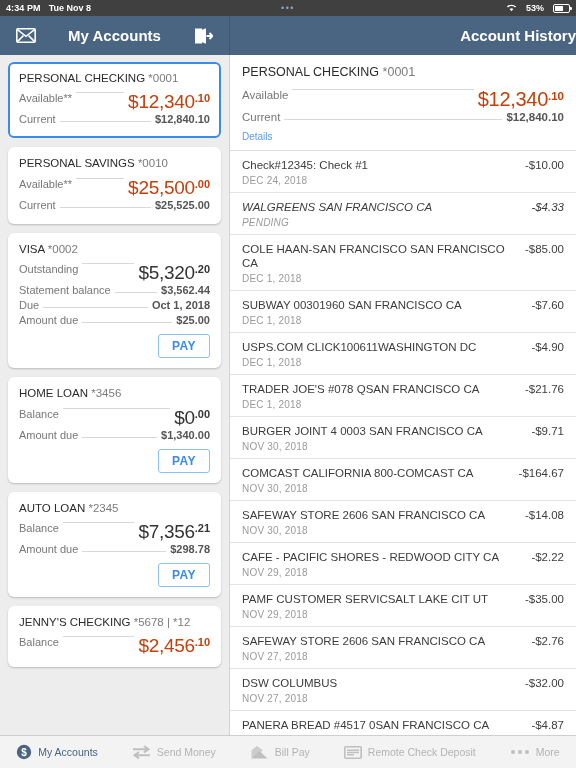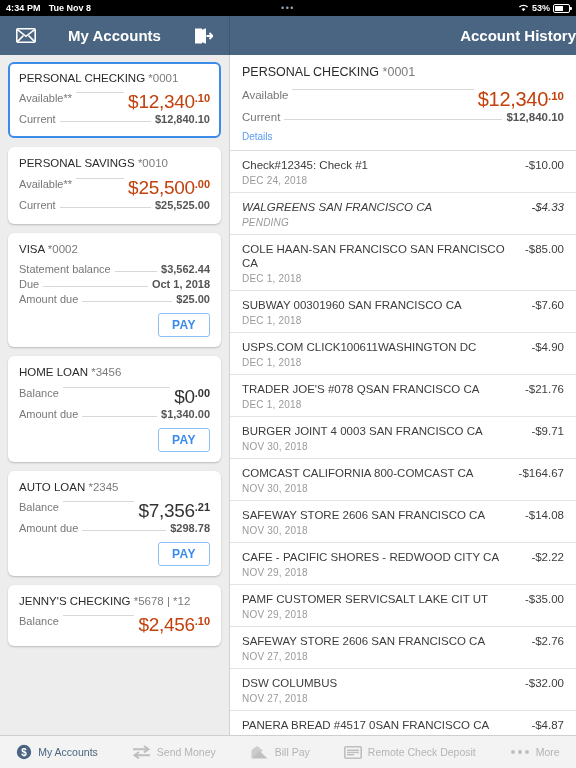--- a/index.html
+++ b/index.html
@@ -7,28 +7,28 @@
     width: 576px; height: 768px;
     font-family: "Liberation Sans", sans-serif;
     overflow: hidden;
     background: #ffffff;
   }
   .app { position: relative; width: 576px; height: 768px; display: flex; flex-direction: column; }
 
   
   .statusbar {
     height: 16px; flex: 0 0 16px;
-    background: #000000; color: #ffffff;
+    background: #404040; color: #ffffff;
     display: flex; align-items: center;
     font-size: 9px; padding: 0 6px;
   }
   .sb-time { font-weight: bold; letter-spacing: .1px; }
   .sb-date { margin-left: 8px; font-weight: bold; }
   .sb-dots { position: absolute; left: 0; right: 0; text-align: center; font-size: 9px; letter-spacing: 1.5px; color: #93a7ba; pointer-events: none; }
-  .sb-right { margin-left: auto; display: flex; align-items: center; gap: 3px; z-index: 2; font-weight: bold; }
+  .sb-right { margin-left: auto; display: flex; align-items: center; gap: 9px; z-index: 2; font-weight: bold; }
   .wifi-ico { display: inline-block; }
   .battery {
     width: 17px; height: 9px; border: 1px solid #ffffff; border-radius: 2px;
     position: relative; display: inline-block;
   }
   .battery:after {
     content: ""; position: absolute; right: -3px; top: 2.5px;
     width: 2px; height: 3px; background: #ffffff; border-radius: 0 1px 1px 0;
   }
   .battery i { position: absolute; left: 1px; top: 1px; bottom: 1px; width: 50%; background: #ffffff; display: block; }
@@ -188,20 +188,25 @@
             <span class="amt green"><span class="whole">$25,500</span><span class="cents">.00</span></span>
           </div>
           <div class="row">
             <span class="lbl">Current</span>
             <span class="lead"></span>
             <span class="val">$25,525.00</span>
           </div>
         </div>
         <div class="card">
           <div class="card-title"><span>VISA</span> <span class="mask">*0002</span></div>
+          <div class="row big">
+            <span class="lbl">Outstanding</span>
+            <span class="lead"></span>
+            <span class="amt dark"><span class="whole">$5,320</span><span class="cents">.20</span></span>
+          </div>
           <div class="row">
             <span class="lbl">Statement balance</span>
             <span class="lead"></span>
             <span class="val">$3,562.44</span>
           </div>
           <div class="row">
             <span class="lbl">Due</span>
             <span class="lead"></span>
             <span class="val">Oct 1, 2018</span>
           </div>

